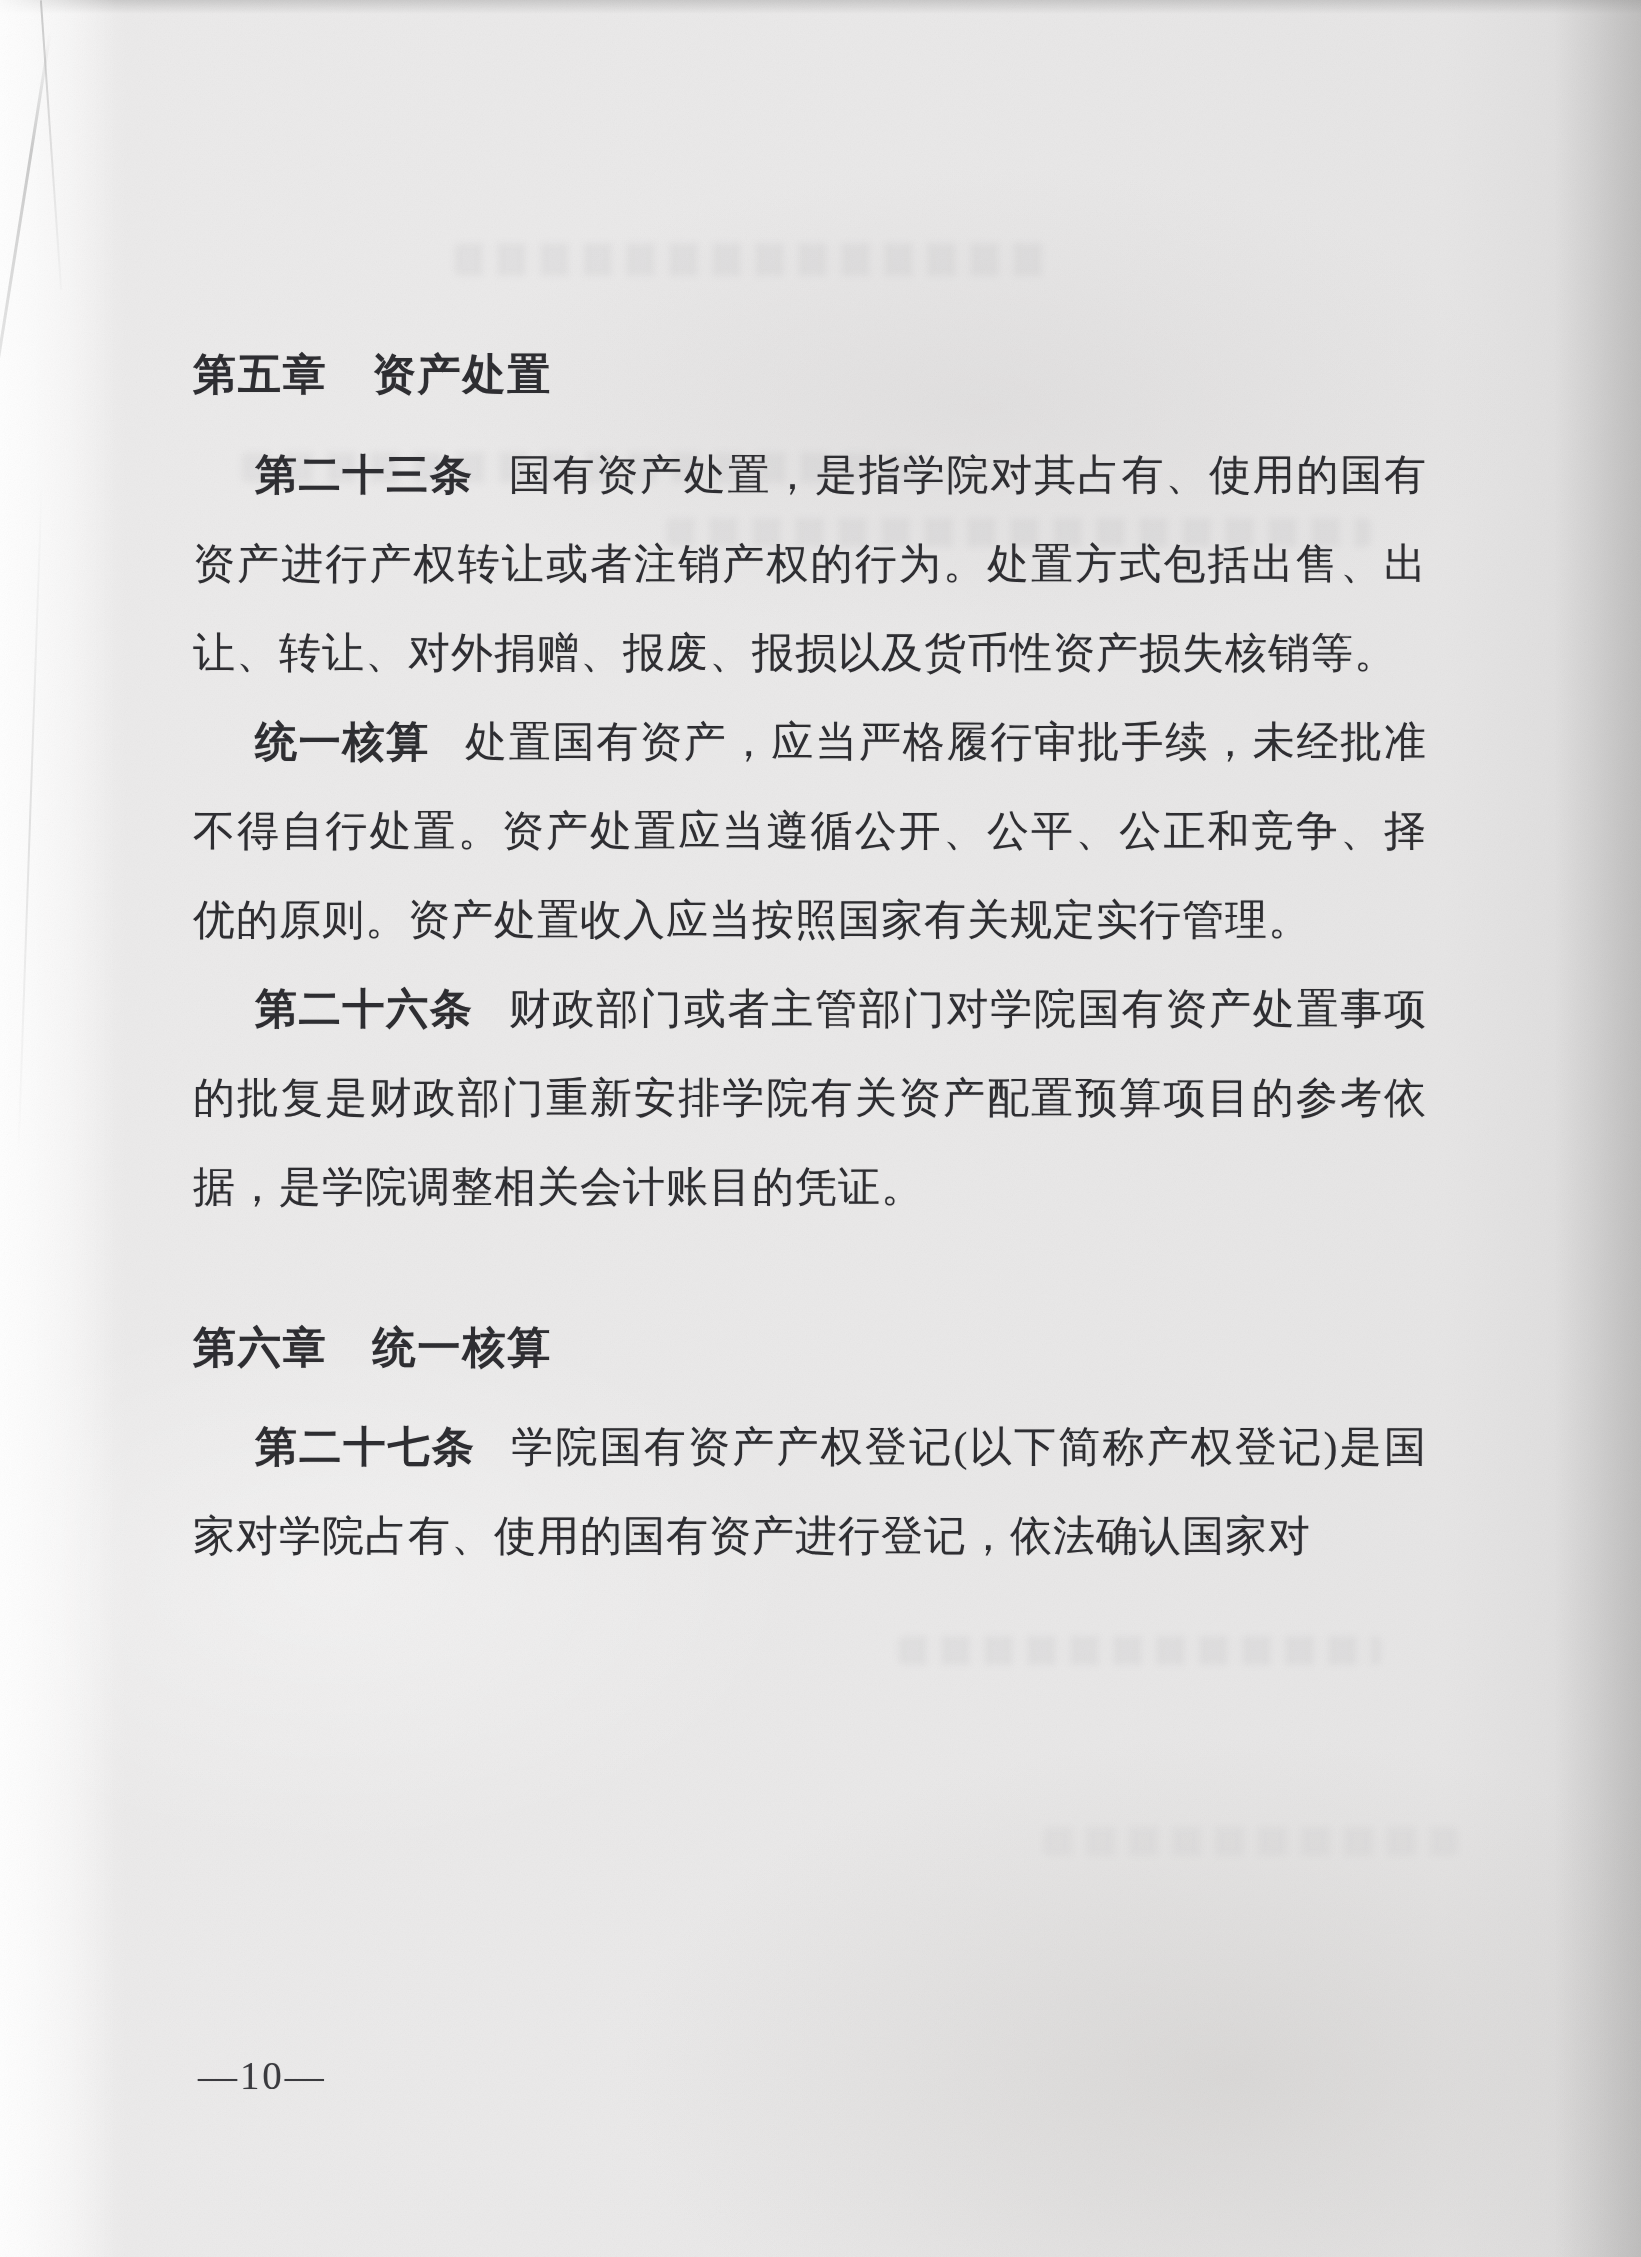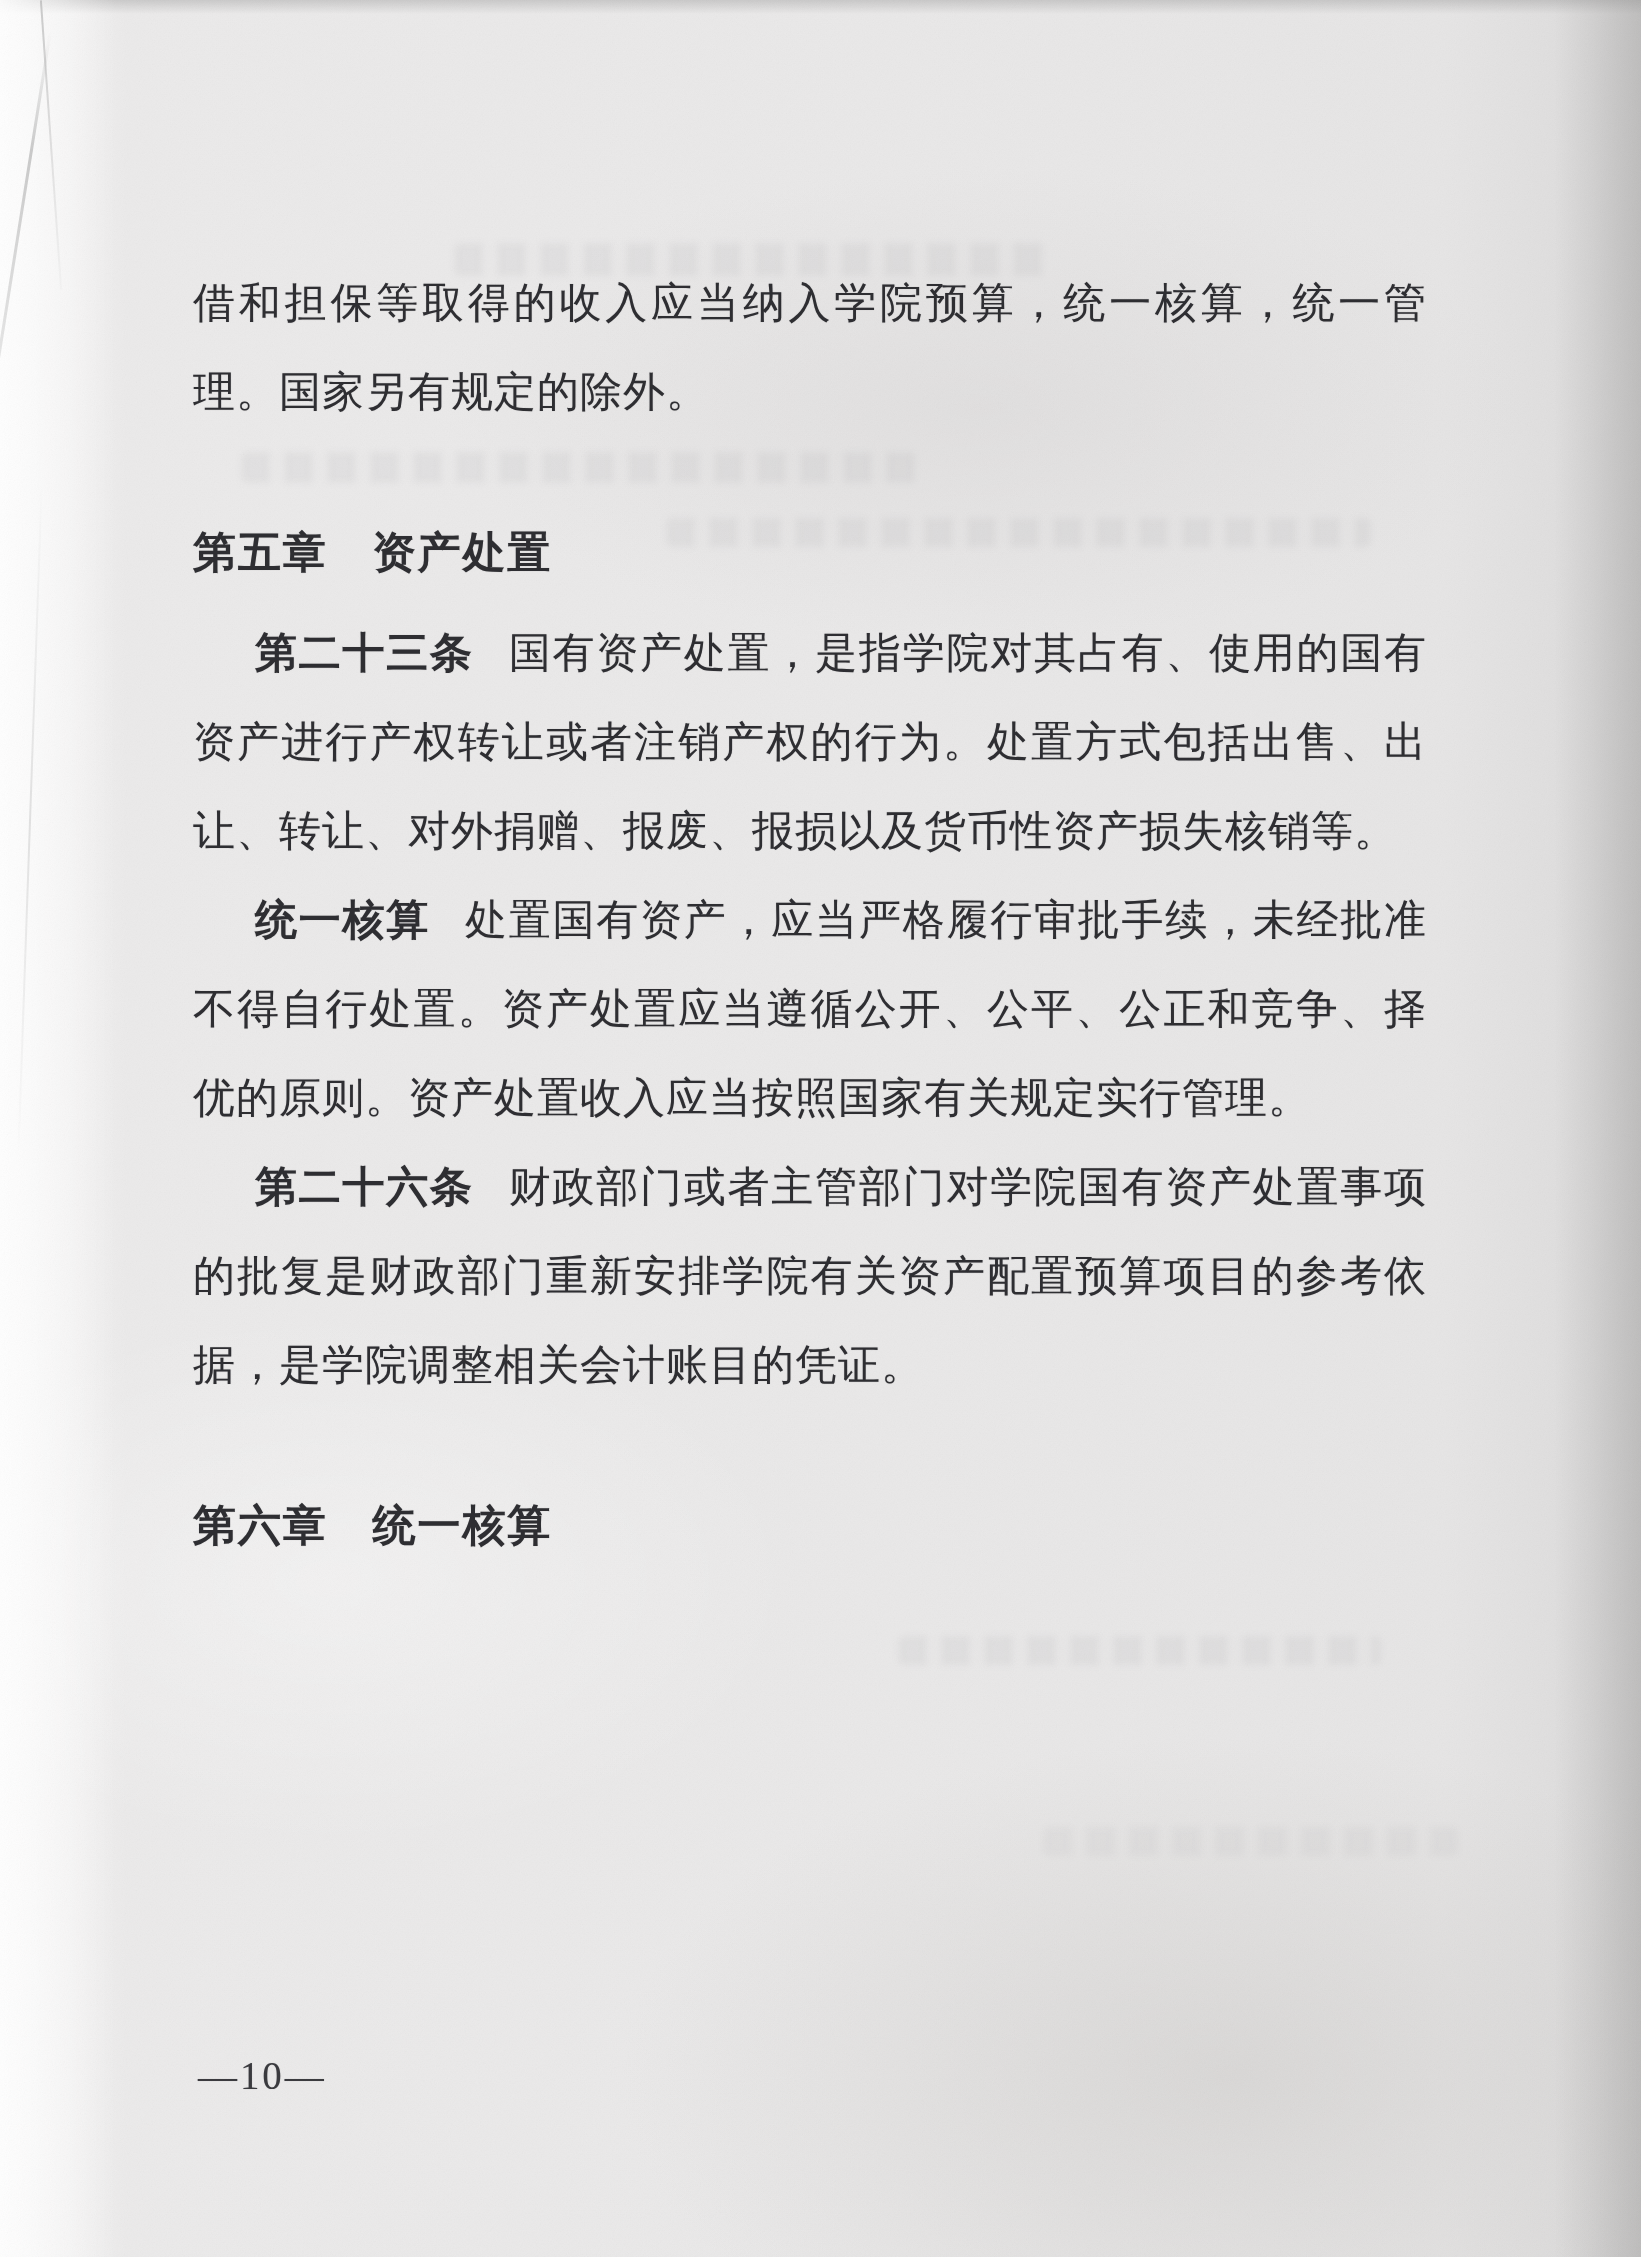--- a/index.html
+++ b/index.html
@@ -109,32 +109,32 @@
   <svg class="noise" width="1641" height="2257" viewBox="0 0 1700 2338">
     <filter id="grain">
       <feTurbulence type="fractalNoise" baseFrequency="0.9" numOctaves="2" stitchTiles="stitch"></feTurbulence>
       <feColorMatrix type="saturate" values="0"></feColorMatrix>
     </filter>
     <rect width="1700" height="2338" filter="url(#grain)"></rect>
   </svg>
 
   <div class="content">
 
-    <p>借和担保等取得的收入应当纳入学院预算，统一核算，统一管理。国家另有规定的除外。</p>
 
     <h2 class="chapter-heading">第五章　资产处置</h2>
 
     <p class="article"><span class="article-number">第二十三条</span><span>国有资产处置，是指学院对其占有、使用的国有资产进行产权转让或者注销产权的行为。处置方式包括出售、出让、转让、对外捐赠、报废、报损以及货币性资产损失核销等。</span></p>
 
     <p class="article"><span class="article-number">统一核算</span><span>处置国有资产，应当严格履行审批手续，未经批准不得自行处置。资产处置应当遵循公开、公平、公正和竞争、择优的原则。资产处置收入应当按照国家有关规定实行管理。</span></p>
 
 
     <p class="article"><span class="article-number">第二十六条</span><span>财政部门或者主管部门对学院国有资产处置事项的批复是财政部门重新安排学院有关资产配置预算项目的参考依据，是学院调整相关会计账目的凭证。</span></p>
 
     <h2 class="chapter-heading">第六章　统一核算</h2>
 
+    <p class="article"><span class="article-number">第二十七条</span><span>学院国有资产产权登记(以下简称产权登记)是国家对学院占有、使用的国有资产进行登记，依法确认国家对</span></p>
 
   </div>
 
   <div class="page-number">—10—</div>
 
 </div>
 
 
 </body></html>

